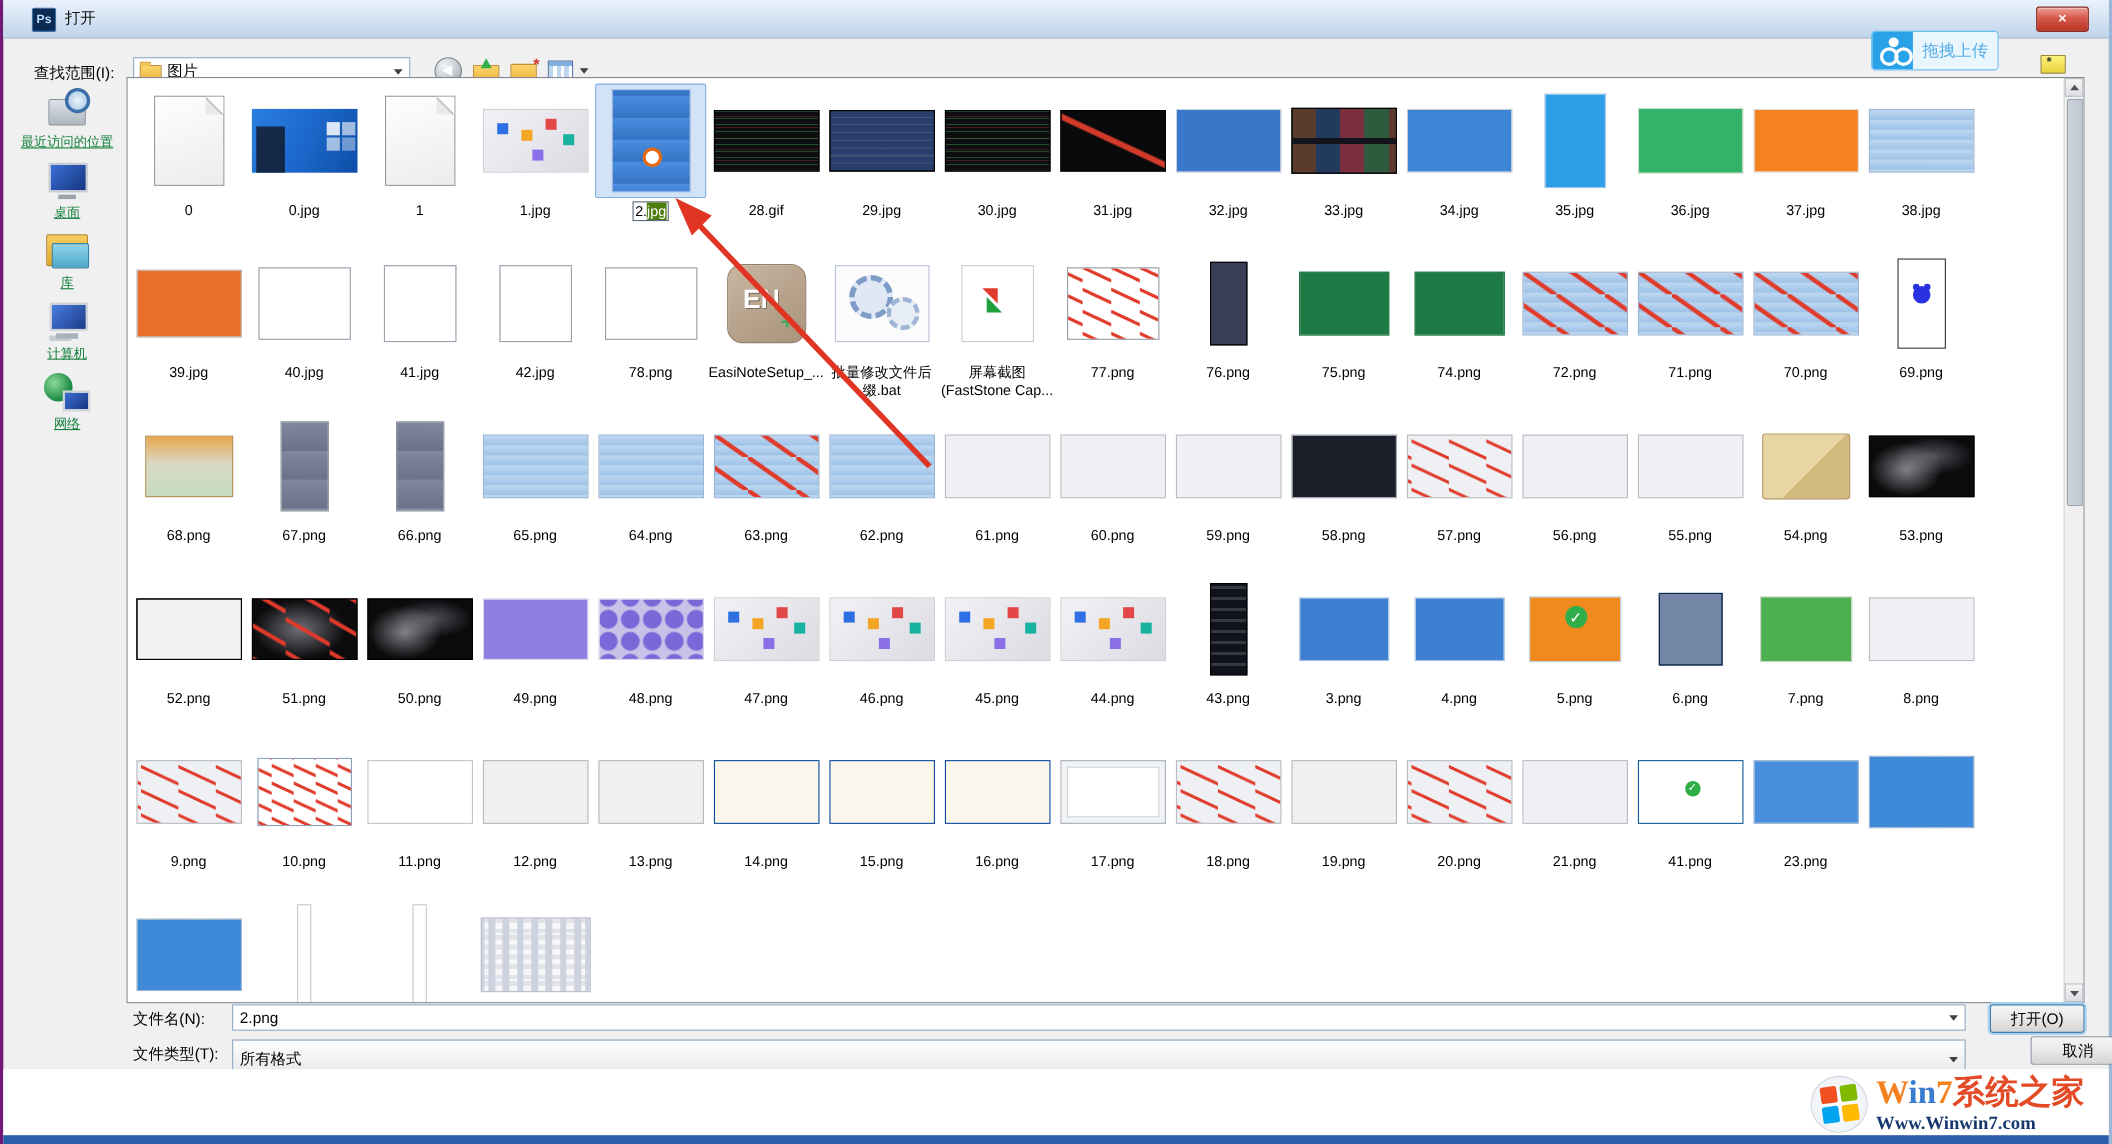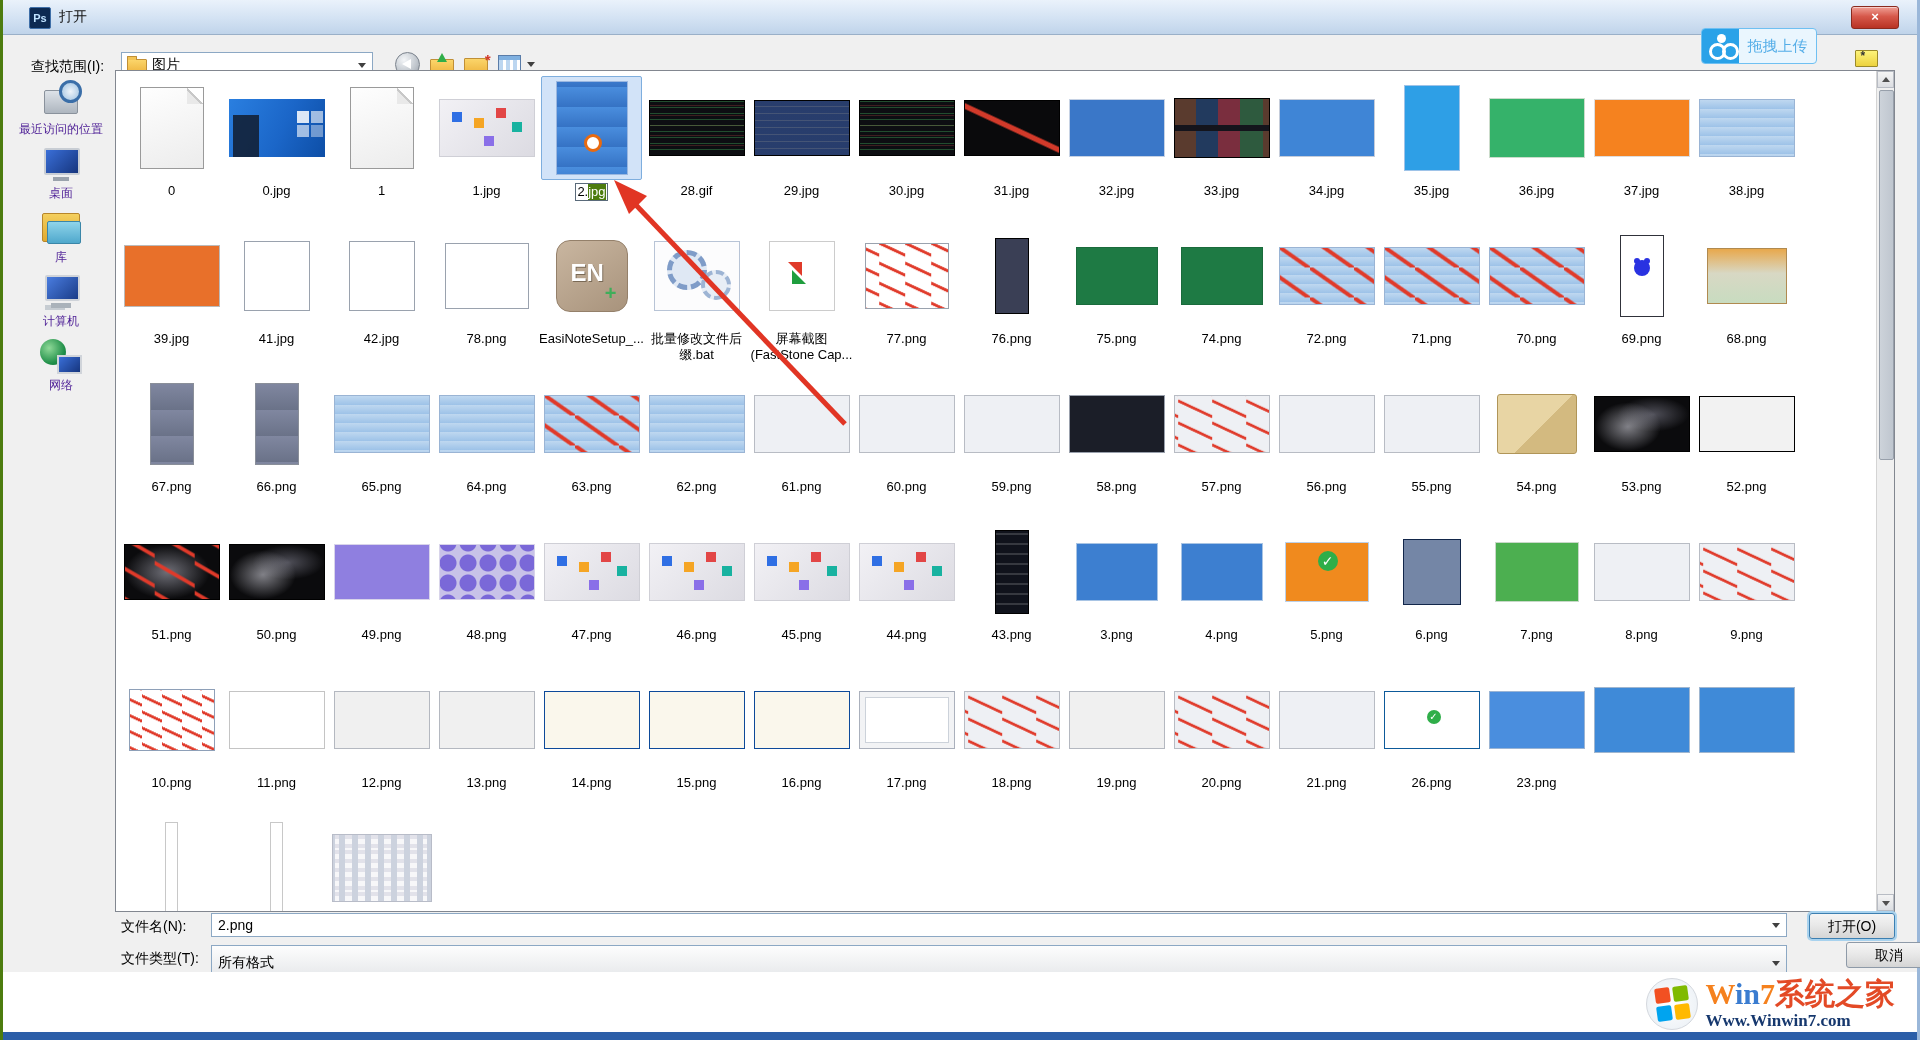--- a/index.html
+++ b/index.html
@@ -1,18 +1,18 @@
 <!DOCTYPE html>
 <html><head>
 <meta charset="utf-8">
 <style>
   html,body{margin:0;padding:0;width:1920px;height:1040px;overflow:hidden;
     font-family:"Liberation Sans","DejaVu Sans",sans-serif;background:#f0f0f0;}
   .window{position:absolute;inset:0;background:#f0f0f0;
-    border-left:3px solid #4d7c0f;border-right:3px solid #9ab7d9;box-sizing:border-box;}
+    border-left:3px solid #701a75;border-right:3px solid #9ab7d9;box-sizing:border-box;}
   
   .titlebar{position:absolute;left:0;top:0;width:100%;height:34px;
     background:linear-gradient(#eaf2fb,#d3e2f3 55%,#c0d4ea);border-bottom:1px solid #9ab0c8;}
   .ps-ic{position:absolute;left:26px;top:7px;width:20px;height:20px;background:#0d2a52;
     border:1px solid #3f6fa8;color:#bfe2ff;font-size:11px;font-weight:bold;
     display:flex;align-items:center;justify-content:center;border-radius:2px;}
   .wtitle{position:absolute;left:56px;top:8px;font-size:14px;color:#111;}
   .closebtn{position:absolute;right:18px;top:6px;width:46px;height:21px;border-radius:3px;
     background:linear-gradient(#f0a096,#d6584a 45%,#b83324);border:1px solid #8a2a1e;
     color:#fff;font-size:13px;font-weight:bold;text-align:center;line-height:20px;
@@ -58,21 +58,21 @@
   .upload .logo .c3{left:15px;top:5px;width:9px;height:9px;background:#fff;}
   .upload .txt{flex:1;display:flex;align-items:center;justify-content:center;
     color:#55aee8;font-size:15px;}
   .mini-newfolder{position:absolute;left:1852px;top:48px;width:24px;height:19px;}
   .mini-newfolder .f{position:absolute;left:0;bottom:0;width:21px;height:15px;
     background:linear-gradient(#fdf37a,#ecd23e);border:1px solid #9a8a2a;border-radius:1px;}
   .mini-newfolder .s{position:absolute;left:5px;top:1px;font-size:12px;color:#333;font-weight:bold;}
   
   .sidebar{position:absolute;left:6px;top:80px;width:104px;}
   .place{width:104px;height:64px;text-align:center;margin-bottom:0;cursor:default;}
-  .place .cap{font-size:12px;color:#4c1d95;margin-top:1px;}
+  .place .cap{font-size:12px;color:#15803d;margin-top:1px;text-decoration:underline;}
   .ico{width:46px;height:40px;position:relative;margin:0 auto;}
   .ico::before,.ico::after{content:"";position:absolute;}
   .ico-recent::before{left:6px;top:10px;width:32px;height:22px;
     background:linear-gradient(#dde2e8,#aeb6bf);border:1px solid #8a929c;border-radius:2px;}
   .ico-recent::after{right:2px;top:0;width:17px;height:17px;border-radius:50%;
     background:radial-gradient(#eef4fa,#9cc0e0);border:3px solid #3a6ea8;}
   .ico-desktop::before{left:6px;top:4px;width:32px;height:23px;
     background:linear-gradient(135deg,#3a6fd8,#16357e);border:2px solid #c8cdd4;border-radius:2px;}
   .ico-desktop::after{left:15px;bottom:3px;width:16px;height:4px;background:#9aa2ac;}
   .ico-lib::before{left:4px;top:5px;width:36px;height:27px;
@@ -549,20 +549,27 @@
         </div>
 
         <div class="file-item">
           <div class="thumbbox">
             <div class="thumb k-winlogo"></div>
           </div>
           <div class="fname">39.jpg</div>
 
         </div>
 
+        <div class="file-item">
+          <div class="thumbbox">
+            <div class="thumb k-dialog"></div>
+          </div>
+          <div class="fname">40.jpg</div>
+
+        </div>
 
         <div class="file-item">
           <div class="thumbbox">
             <div class="thumb k-dialog-s"></div>
           </div>
           <div class="fname">41.jpg</div>
 
         </div>
 
         <div class="file-item">
@@ -1027,21 +1034,21 @@
             <div class="thumb k-whitewin"></div>
           </div>
           <div class="fname">21.png</div>
 
         </div>
 
         <div class="file-item">
           <div class="thumbbox">
             <div class="thumb k-cyandesk"></div>
           </div>
-          <div class="fname">26.png</div>
+          <div class="fname">41.png</div>
 
         </div>
 
         <div class="file-item">
           <div class="thumbbox">
             <div class="thumb k-whitewin-blue"></div>
           </div>
           <div class="fname">23.png</div>
 
         </div>

